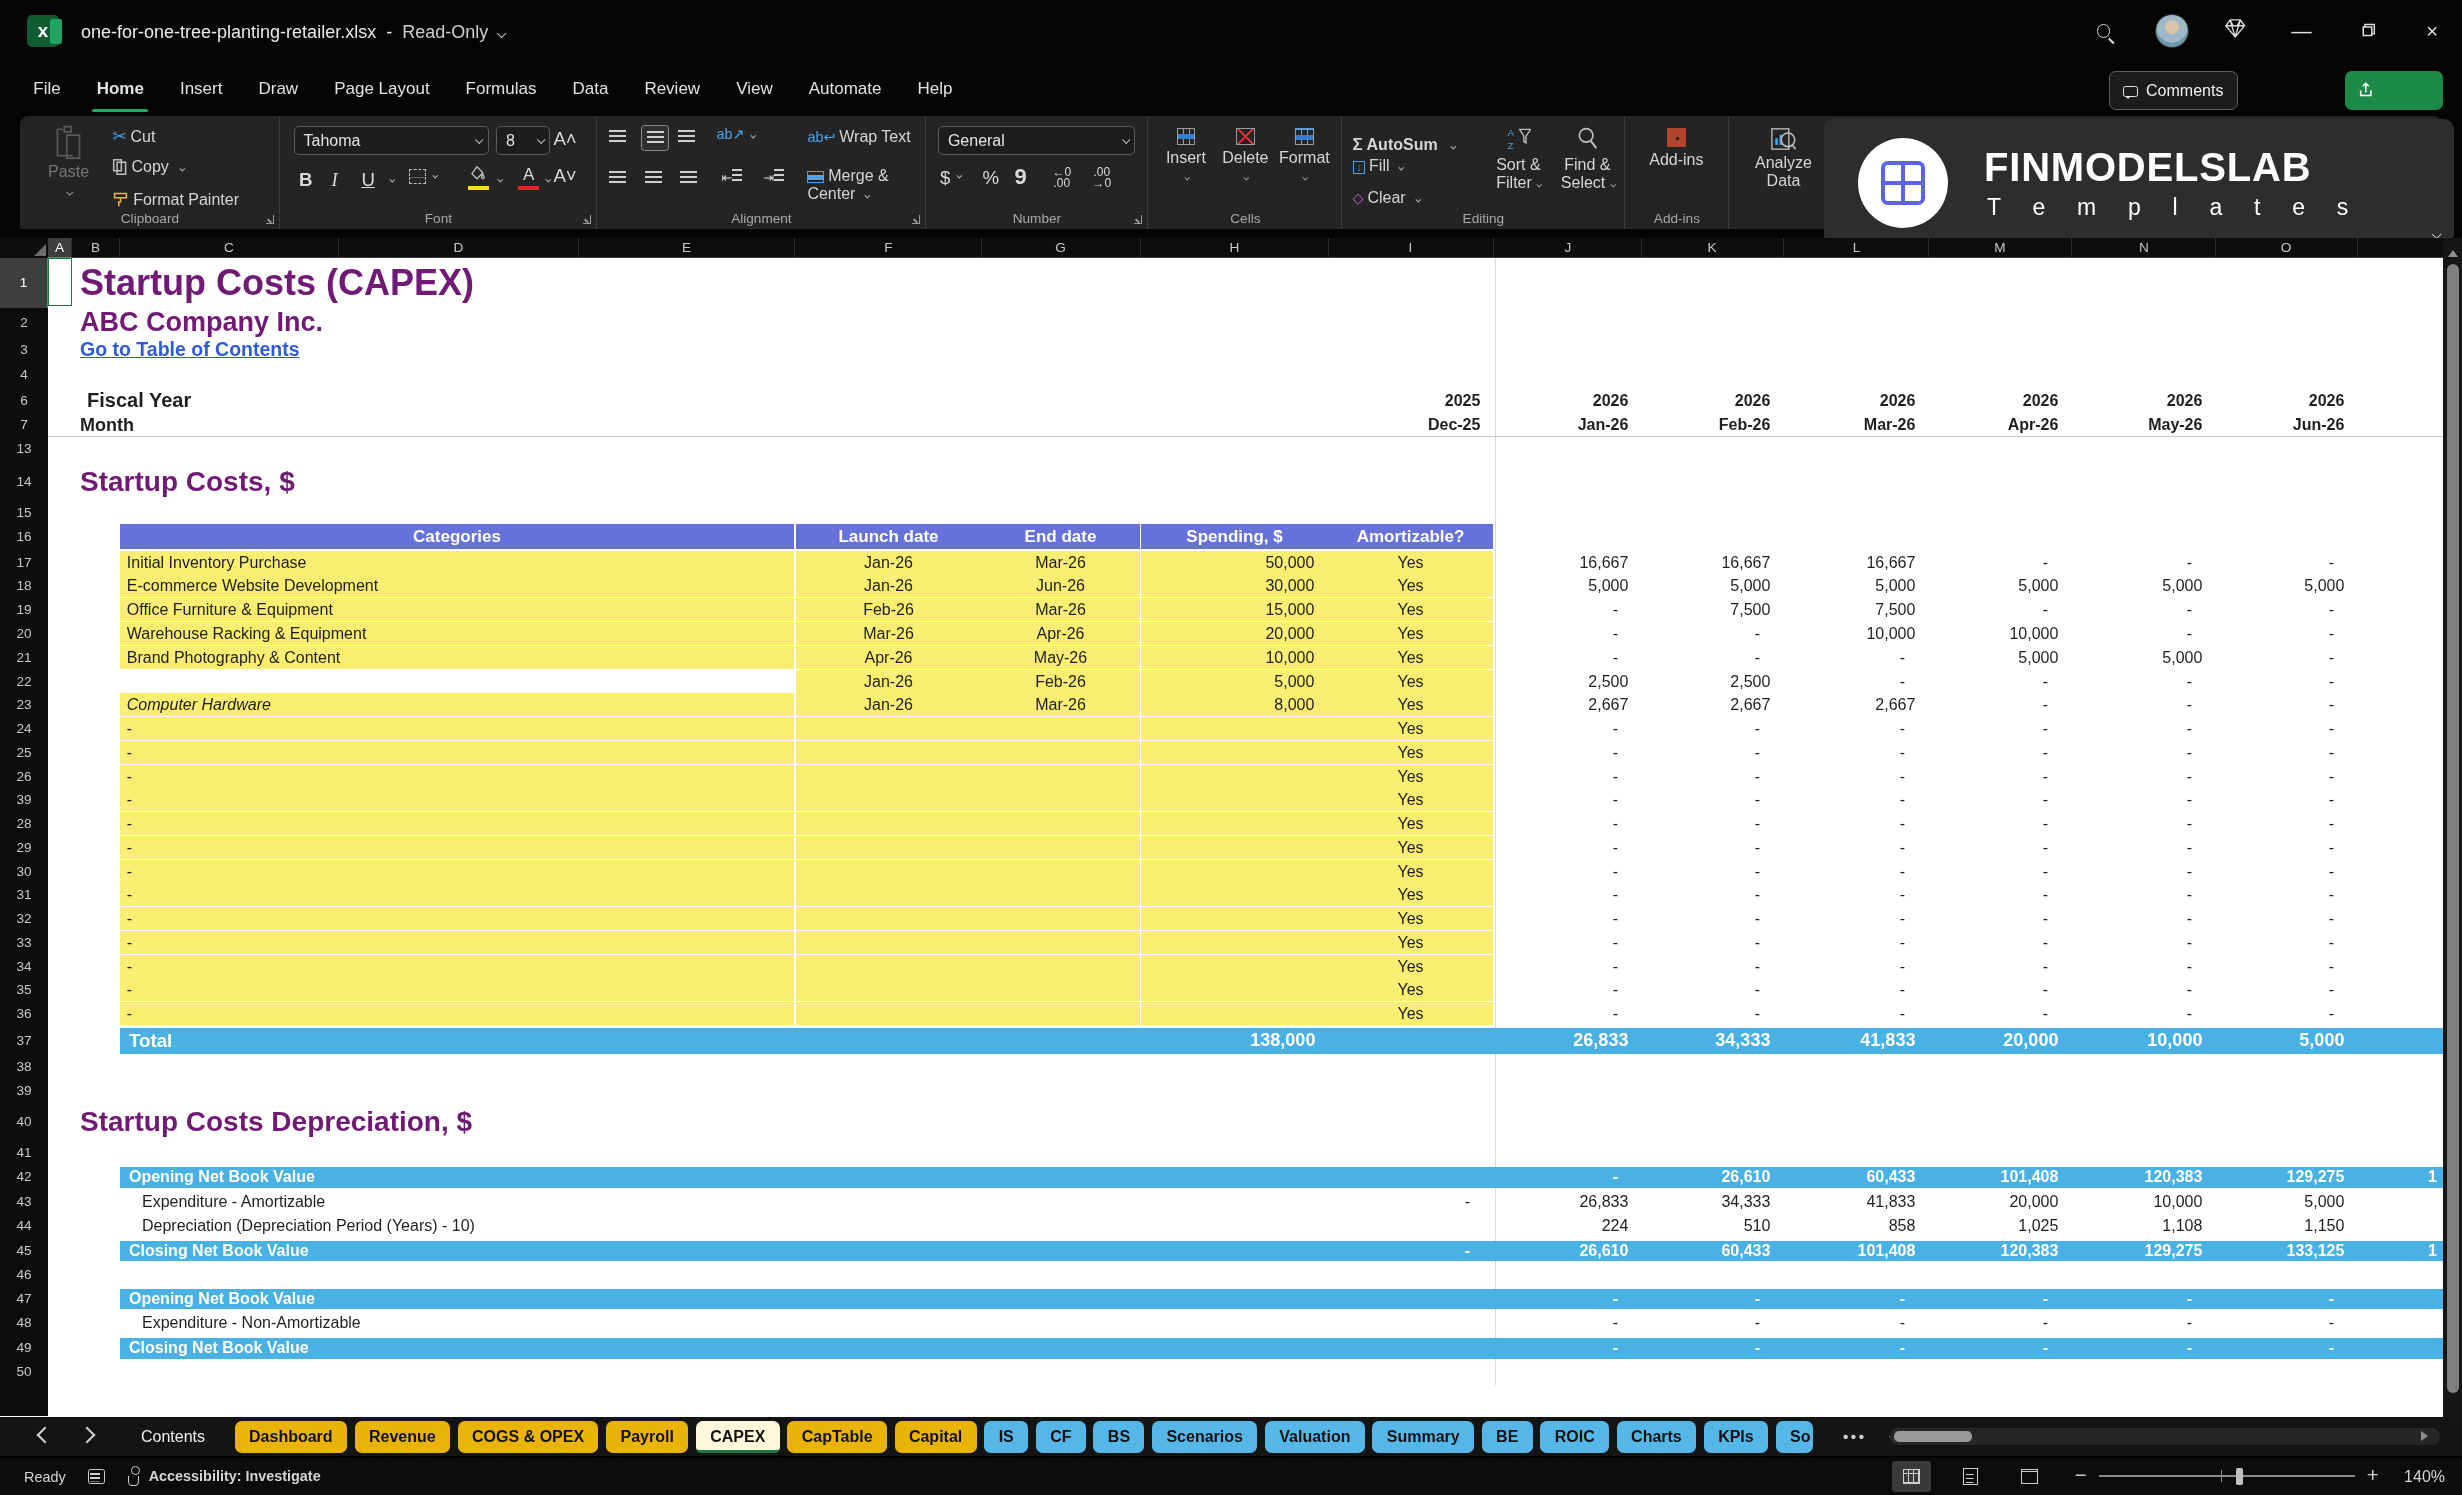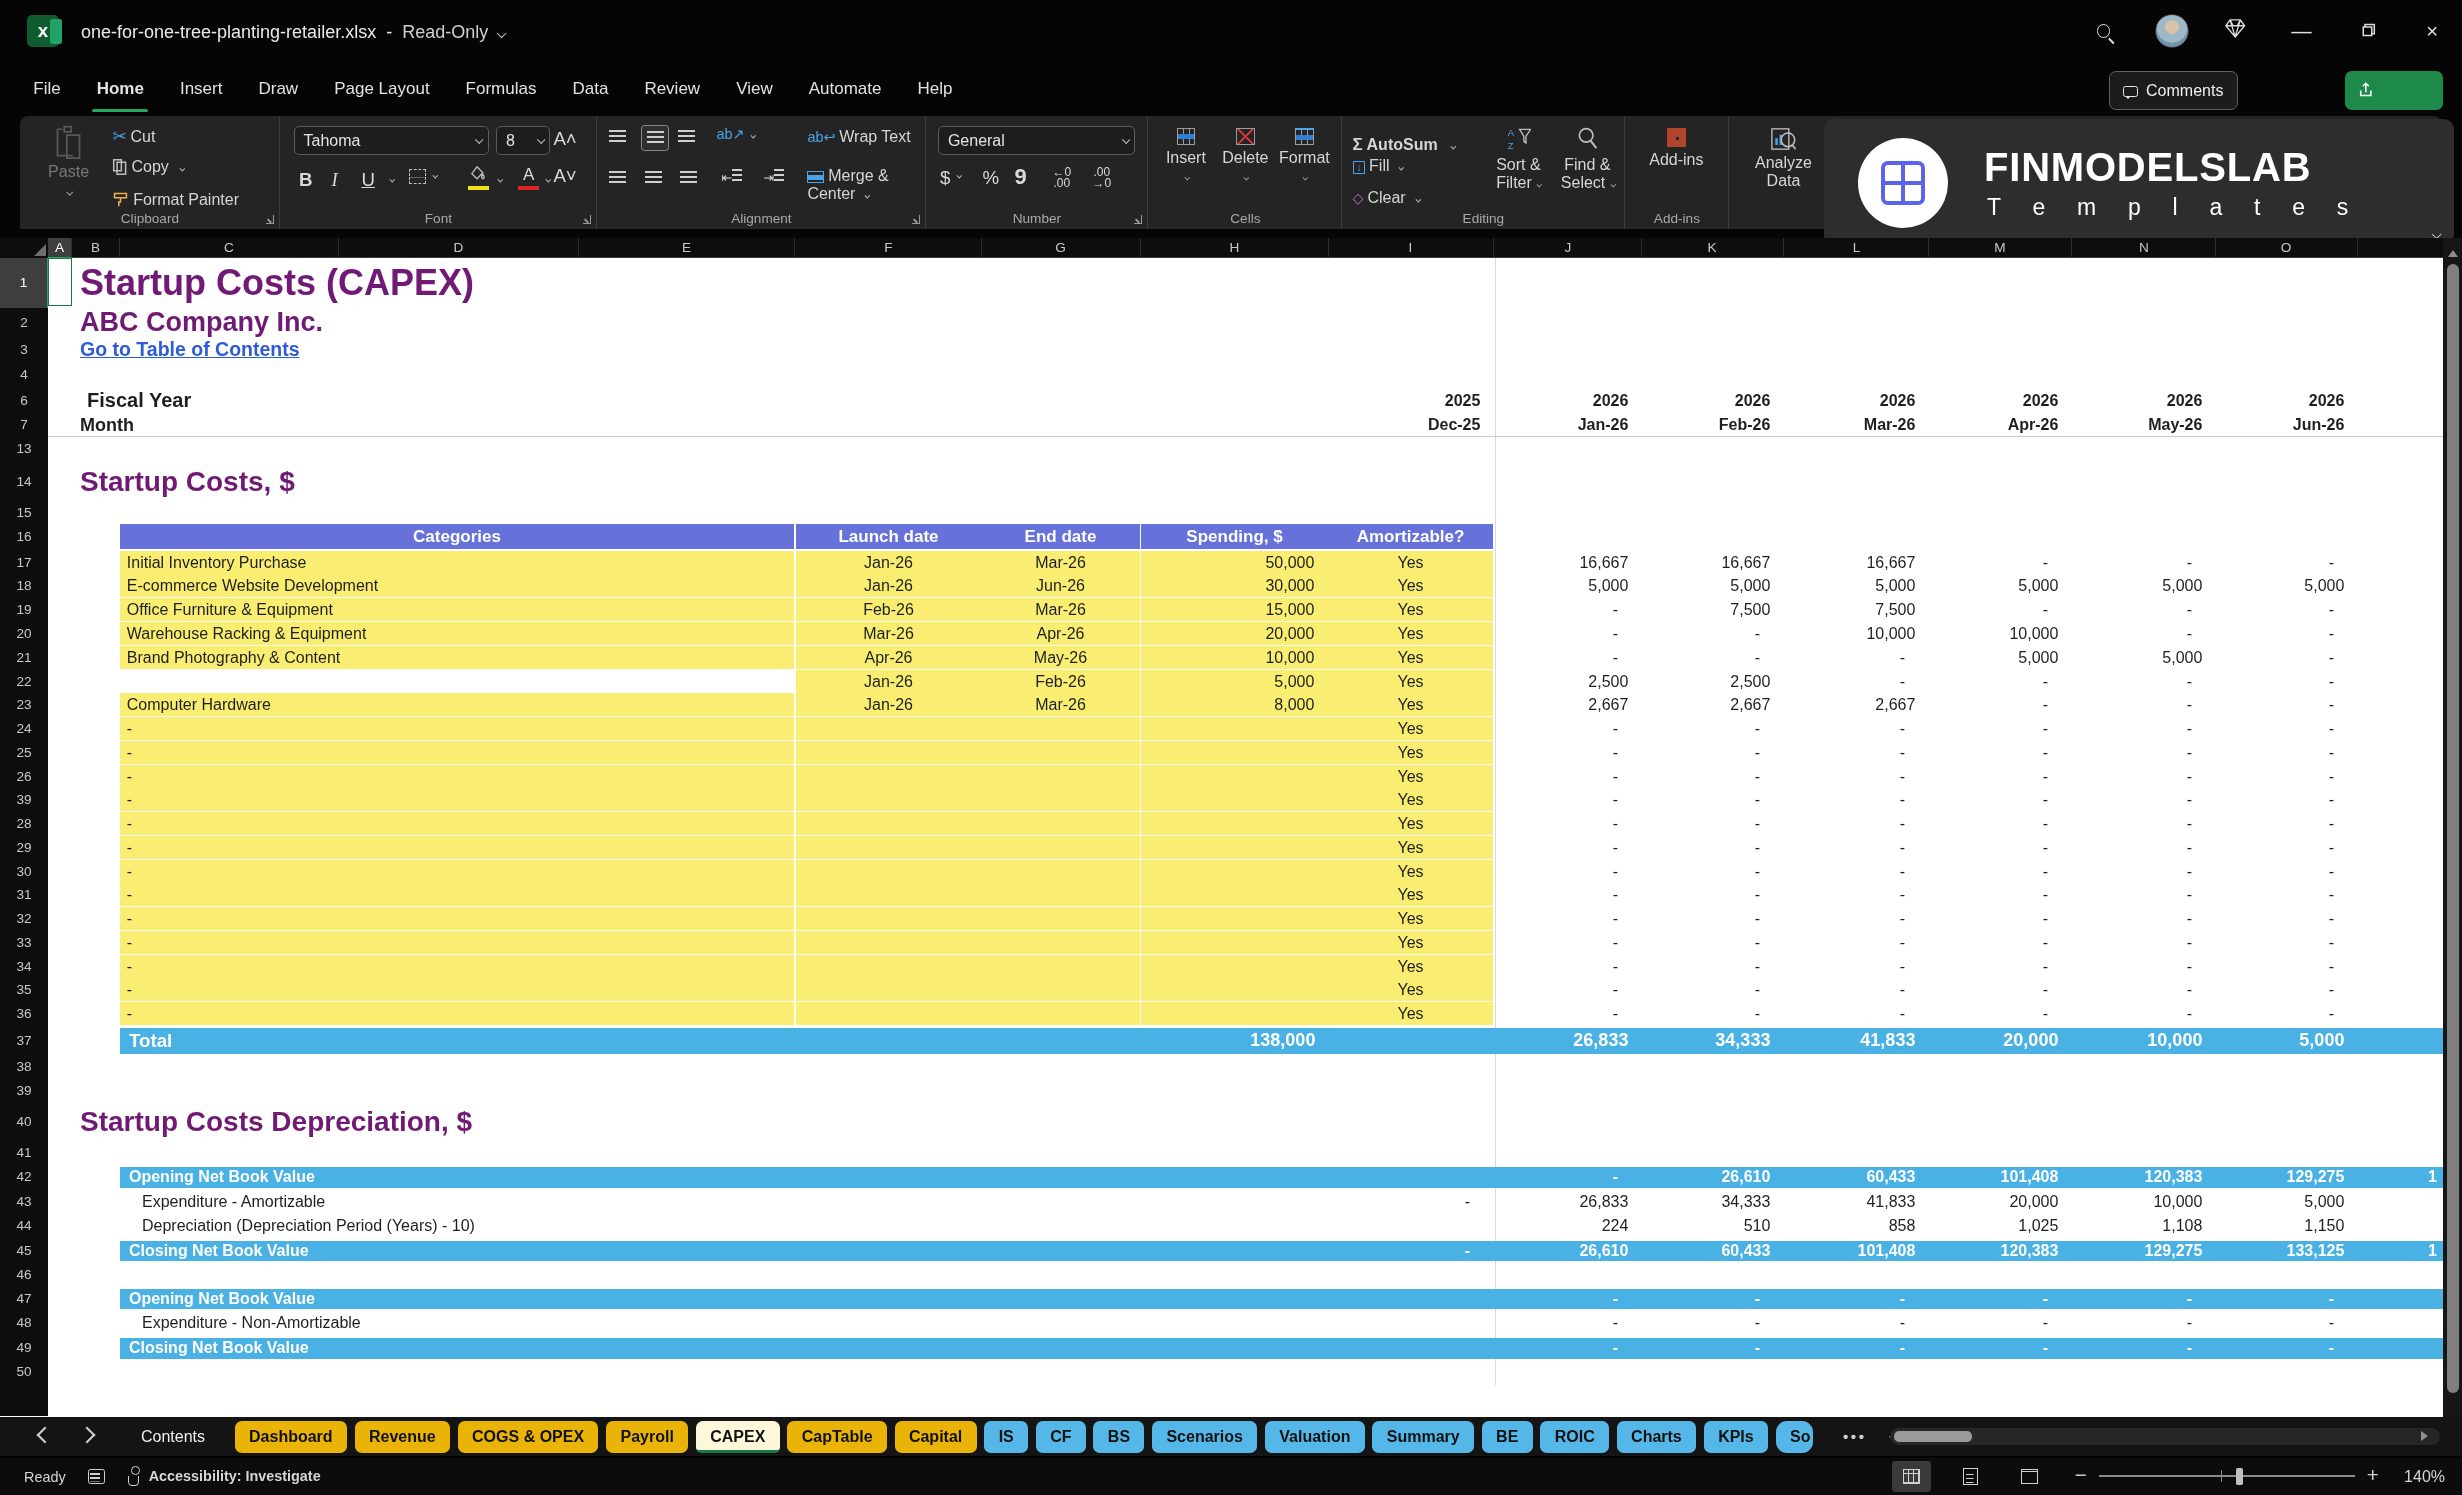--- a/index.html
+++ b/index.html
@@ -93,21 +93,21 @@
 
   
   #tabbar { position:absolute; left:0; top:1417px; width:2462px; height:40px; background:#141414; border-bottom:0.8px solid #000; }
   .navarr { position:absolute; top:12px; width:12px; height:12px; border-left:2.5px solid #cfcfcf; border-bottom:2.5px solid #cfcfcf; }
   #tabs { position:absolute; left:119px; top:0; height:40px; display:flex; align-items:center; gap:7.6px; }
   .stab { height:32px; line-height:31px; padding:0 14.4px; border-radius:6.8px; font-size:16px; color:#111; cursor:default; white-space:nowrap; }
   .stab.plain { background:none; color:#f0f0f0; padding:0 22px; }
   .stab.yellow { background:#eab308; font-weight:bold; }
   .stab.blue { background:#55b7e8; font-weight:bold; }
   .stab.active { background:#fdf8d9; font-weight:bold; border-bottom:3.4px solid #1e7a45; border-radius:6.8px 6.8px 5.1px 5.1px; }
-  .stab.clip { max-width:37px; overflow:hidden;border-radius:11px; }
+  .stab.clip { max-width:37px; overflow:hidden; }
   #tab-extra { position:absolute; top:0; height:40px; display:flex; align-items:center; gap:22px; color:#cfcfcf; }
   .dots3 { letter-spacing:2.5px; font-size:15.3px; font-weight:bold; }
   #hscroll { position:absolute; left:1890px; top:11px; width:550px; height:17px; background:#262626; border-radius:8.5px; }
   #hscroll .thumb { position:absolute; left:4.2px; top:3.4px; width:78px; height:10.2px; background:#9a9a9a; border-radius:5.1px; }
   #hscroll .right { position:absolute; right:6.8px; top:3.4px; width:0; height:0; border:5.1px solid transparent; border-left:7.6px solid #8f8f8f; }
 
   
   #statusbar { position:absolute; left:0; top:1458px; width:2462px; height:37px; background:#0c0c0c; color:#d5d5d5; font-size:14.4px; }
   #status-left { position:absolute; left:24px; top:0; height:37px; display:flex; align-items:center; gap:22px; }
   .statico { display:inline-block; width:17px; height:14.4px; border:1.7px solid #cfcfcf; border-radius:2.5px;
@@ -493,21 +493,21 @@
           <div class="cell ycell num" style="left: 1093px; width: 188px; height: 24px; line-height: 24px;">5,000</div>
           <div class="cell ycell ctr" style="left: 1280px; width: 166px; height: 24px; line-height: 24px;">Yes</div>
           <div class="cell num" style="left: 1447px; width: 147px; height: 24px; line-height: 24px;">2,500</div>
           <div class="cell num" style="left: 1593px; width: 143px; height: 24px; line-height: 24px;">2,500</div>
           <div class="cell dash" style="left: 1737px; width: 144px; height: 24px; line-height: 24px;">-</div>
           <div class="cell dash" style="left: 1881px; width: 143px; height: 24px; line-height: 24px;">-</div>
           <div class="cell dash" style="left: 2025px; width: 143px; height: 24px; line-height: 24px;">-</div>
           <div class="cell dash" style="left: 2167px; width: 143px; height: 24px; line-height: 24px;">-</div>
         </div>
         <div class="srow" style="top: 435px; height: 24px;">
-          <div class="cell ycell" style="left: 72px; width: 675px; height: 24px; line-height: 24px; padding-left: 6.8px;">Computer Hardware</div>
+          <div class="cell ycell" style="left: 72px; width: 675px; height: 24px; line-height: 24px; padding-left: 6.8px; font-style: italic;">Computer Hardware</div>
           <div class="cell ycell ctr" style="left: 748px; width: 186px; height: 24px; line-height: 24px;">Jan-26</div>
           <div class="cell ycell ctr" style="left: 933px; width: 160px; height: 24px; line-height: 24px;">Mar-26</div>
           <div class="cell ycell num" style="left: 1093px; width: 188px; height: 24px; line-height: 24px;">8,000</div>
           <div class="cell ycell ctr" style="left: 1280px; width: 166px; height: 24px; line-height: 24px;">Yes</div>
           <div class="cell num" style="left: 1447px; width: 147px; height: 24px; line-height: 24px;">2,667</div>
           <div class="cell num" style="left: 1593px; width: 143px; height: 24px; line-height: 24px;">2,667</div>
           <div class="cell num" style="left: 1737px; width: 144px; height: 24px; line-height: 24px;">2,667</div>
           <div class="cell dash" style="left: 1881px; width: 143px; height: 24px; line-height: 24px;">-</div>
           <div class="cell dash" style="left: 2025px; width: 143px; height: 24px; line-height: 24px;">-</div>
           <div class="cell dash" style="left: 2167px; width: 143px; height: 24px; line-height: 24px;">-</div>

